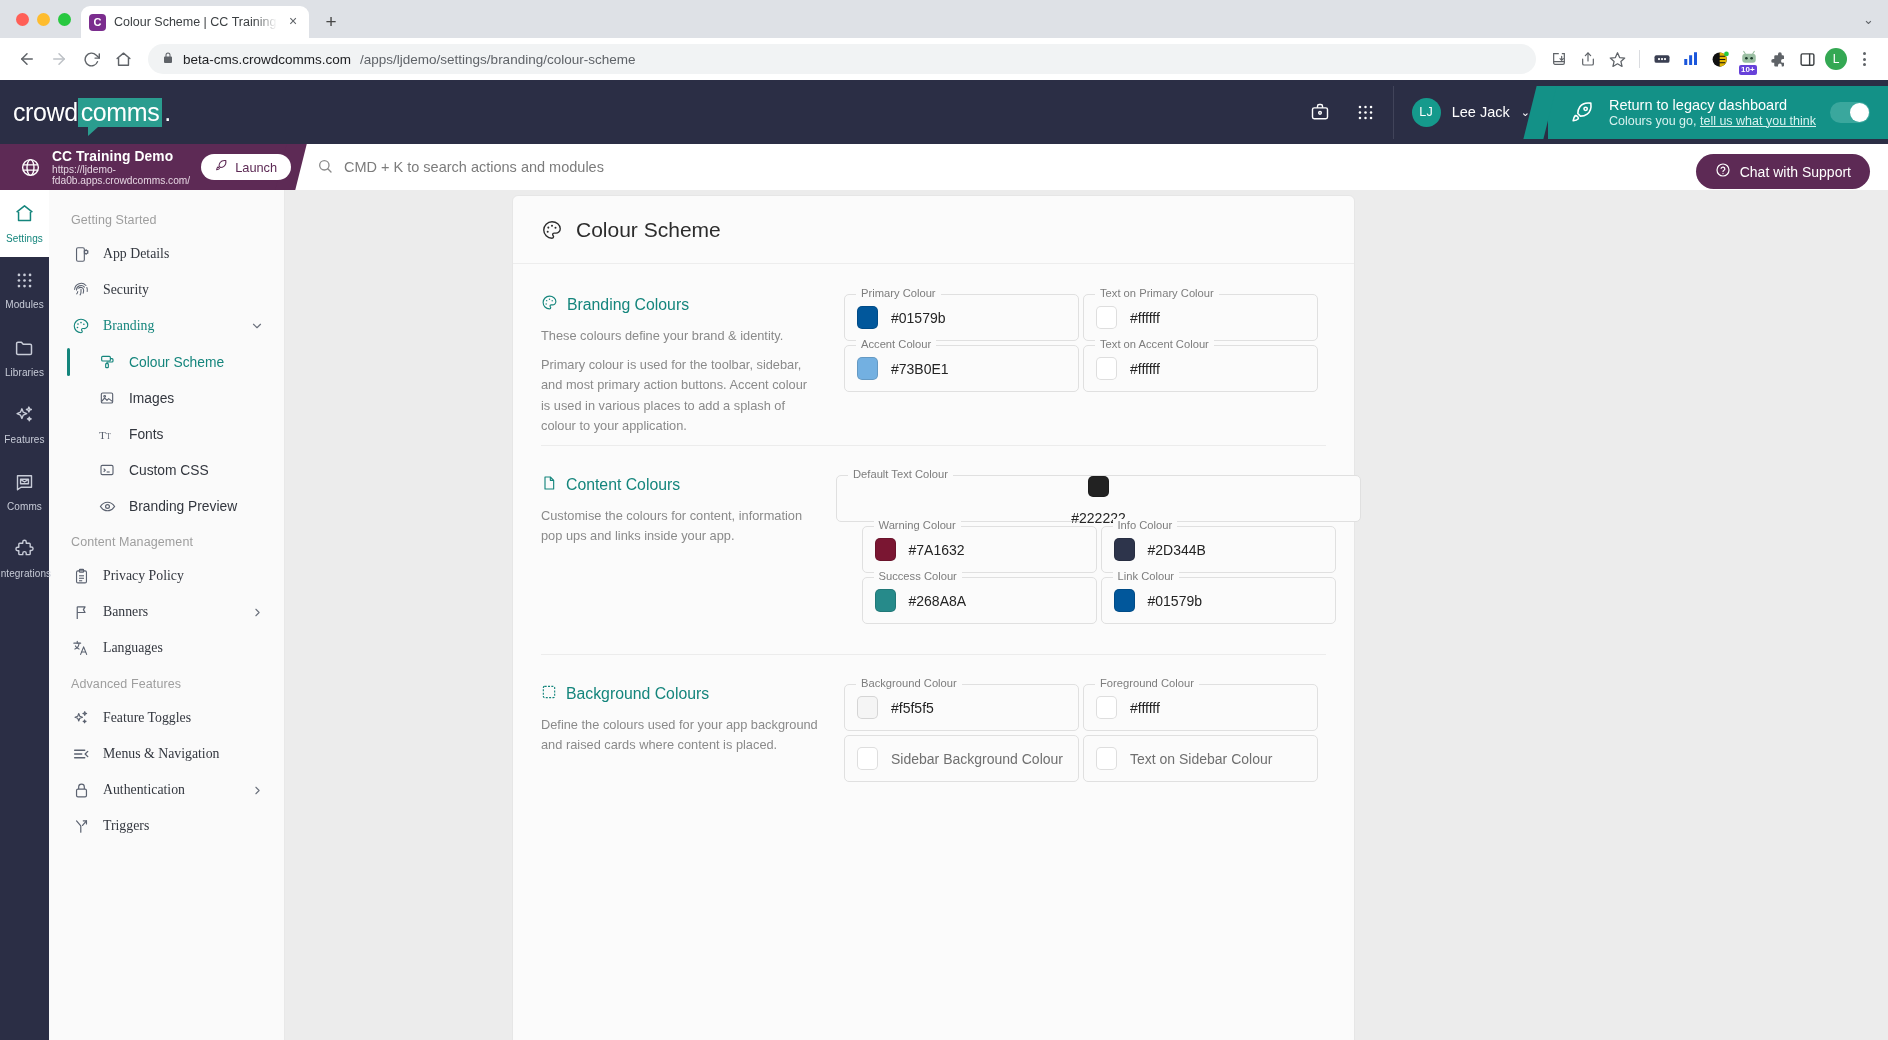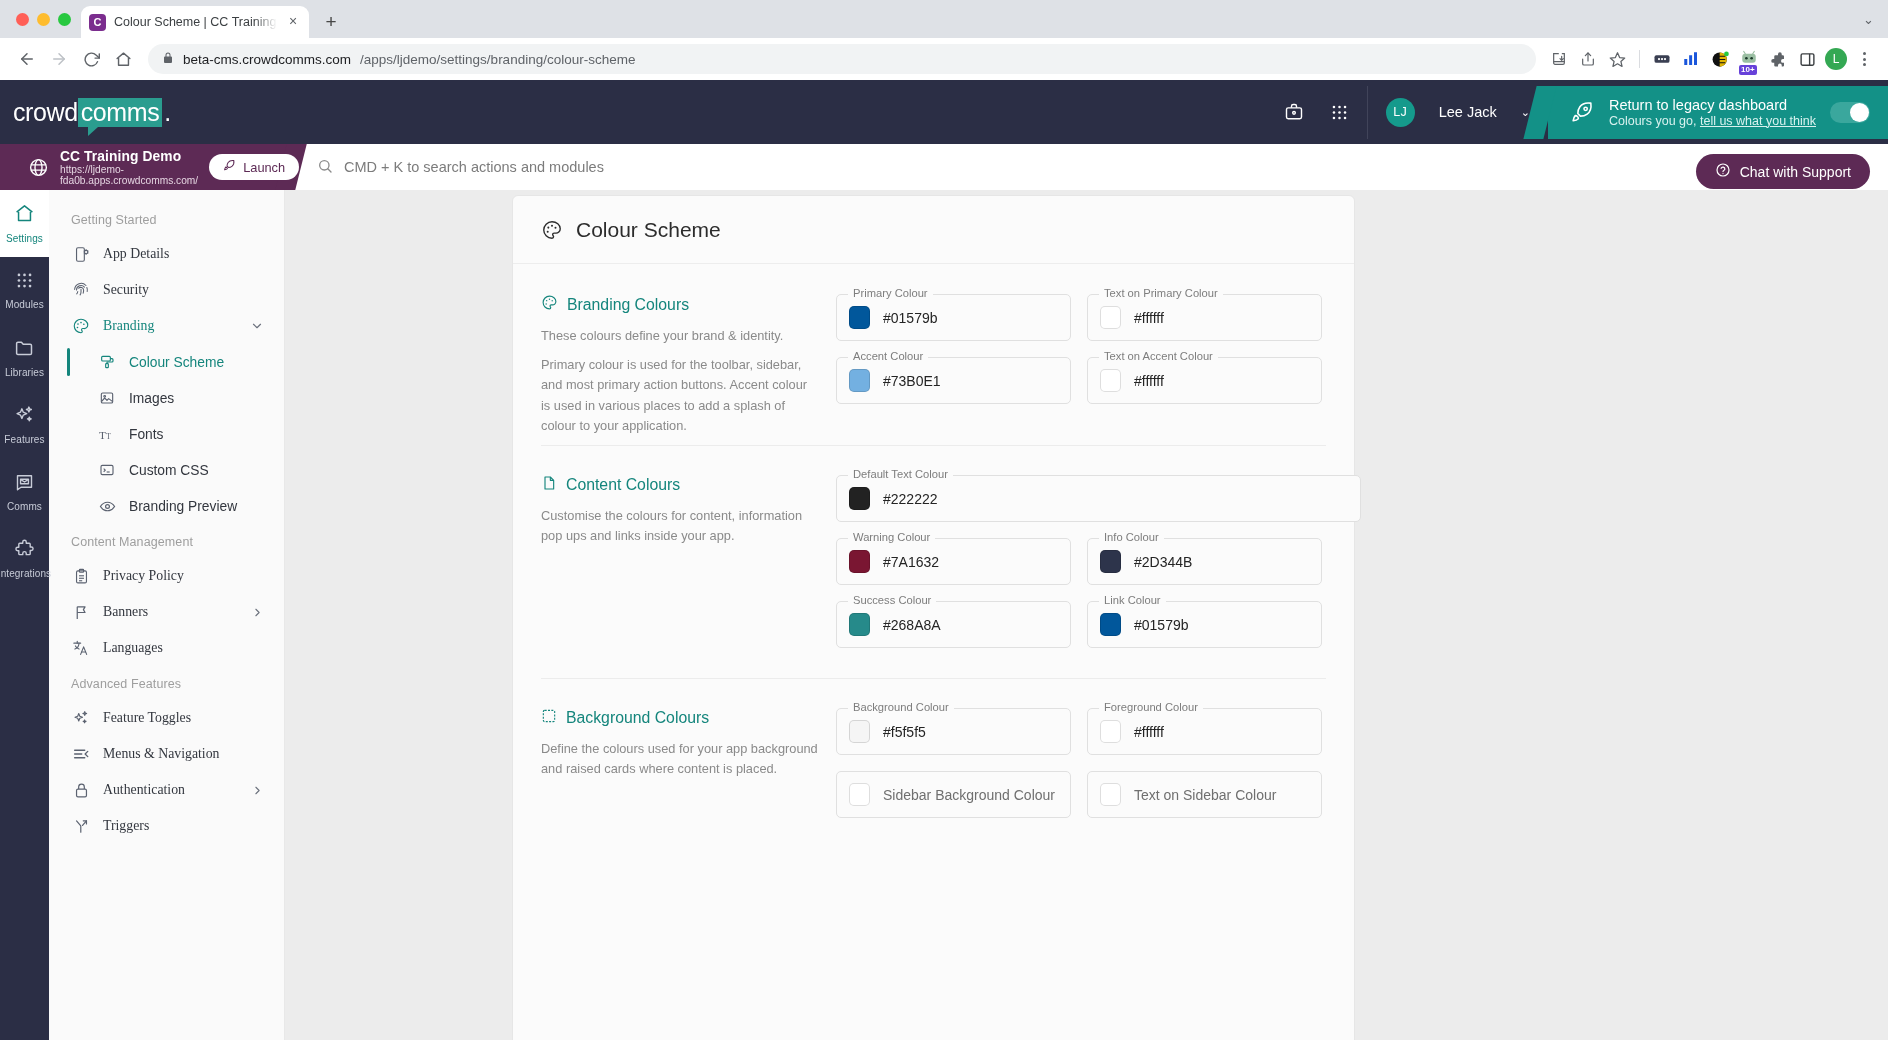--- a/index.html
+++ b/index.html
@@ -75,21 +75,21 @@
   .logo-text { font-size: 25px; color: #fff; letter-spacing: -0.4px; display: flex; align-items: baseline; }
   .logo-hl { background: #2a9d8f; color: #fff; padding: 0 3px; position: relative; }
   .logo-hl::after {
     content: ""; position: absolute; left: 10px; bottom: -9px;
     border-left: 10px solid #2a9d8f; border-bottom: 9px solid transparent;
   }
   .logo-dot { color: #fff; margin-left: 2px; }
   .header-spacer { flex: 1; }
   .hdr-icon { width: 46px; height: 53px; display: flex; align-items: center; justify-content: center; color: #fff; cursor: pointer; }
   .hdr-sep { width: 1px; height: 53px; background: #41445a; margin: 0 4px; }
-  .hdr-user { display: flex; align-items: center; gap: 24px; padding: 0 18px 0 14px; cursor: pointer; }
+  .hdr-user { display: flex; align-items: center; gap: 11px; padding: 0 18px 0 14px; cursor: pointer; }
   .hdr-avatar { width: 29px; height: 29px; border-radius: 50%; background: #159a8c; color: #fff; font-size: 12.5px; display: flex; align-items: center; justify-content: center; letter-spacing: 0.3px; }
   .hdr-username { color: #fff; font-size: 14.5px; }
   .hdr-caret { color: #fff; font-size: 11px; }
   .legacy {
     background: #139187; height: 53px; display: flex; align-items: center;
     gap: 14px; padding: 0 18px 0 22px; position: relative;
   }
   .legacy::before {
     content: ""; position: absolute; left: -18px; top: 0; width: 20px; height: 53px;
     background: #139187; transform: skewX(-14deg);
@@ -150,48 +150,48 @@
   .card-title { font-size: 21px; color: #2c2c2c; }
   .card-head .palette { color: #2c2c2c; display: flex; }
 
   .section { display: flex; padding: 30px 28px 0 28px; position: relative; }
   .section + .section::before {
     content: ""; position: absolute; left: 28px; right: 28px; top: 0; height: 1px; background: #ececec;
   }
   .sec-left { width: 295px; flex: 0 0 295px; padding-right: 18px; }
   .sec-title { display: flex; align-items: center; gap: 9px; color: #14857c; font-size: 15.8px; margin-bottom: 11px; }
   .sec-desc { color: #8a8a8a; font-size: 12.8px; line-height: 1.58; margin-bottom: 9px; }
-  .sec-right { flex: 1; display: flex; flex-wrap: wrap; gap: 16px; align-content: flex-start; padding-bottom: 30px; }
+  .sec-right { flex: 1; display: flex; flex-wrap: wrap; gap: 4px; align-content: flex-start; padding-bottom: 30px; justify-content: center; }
 
   .field {
     width: 235px; height: 47px; border: 1px solid #e0e0e0; border-radius: 5px;
     background: #fbfbfb; position: relative; display: flex; align-items: center;
     padding: 0 12px; gap: 13px; cursor: pointer;
   }
-  .field.wide { width: 525px; }
+  .field.wide { width: 525px; flex-direction: column; }
   .field-legend {
     position: absolute; top: -8px; left: 11px; background: #fbfbfb; padding: 0 5px;
     color: #7d7d7d; font-size: 11.2px; white-space: nowrap;
   }
   .swatch { width: 21px; height: 23px; border-radius: 5px; flex: 0 0 21px; border: 1px solid rgba(0,0,0,0.13); }
   .field-value { color: #242424; font-size: 14px; }
   .field-placeholder { color: #6f6f6f; font-size: 14px; }
 
   
   .chat-btn {
     position: absolute; right: 18px; top: 10px; height: 35px;
     background: #5d2a55; color: #fff; border-radius: 18px; display: flex;
     align-items: center; gap: 9px; padding: 0 19px; font-size: 14px; cursor: pointer;
   }
 
   
   .subheader { height: 46px; display: flex; align-items: stretch; position: relative; background: #fff; }
   .sub-app {
     width: 292px; flex: 0 0 292px; background: #5d2a55; display: flex; align-items: center;
-    gap: 11px; padding-left: 28px; position: relative;
+    gap: 11px; padding-left: 20px; position: relative;
   }
   .sub-app::after {
     content: ""; position: absolute; right: -9px; top: 0; width: 20px; height: 46px;
     background: #5d2a55; transform: skewX(-14deg);
   }
   .sub-globe { color: #fff; display: flex; z-index: 1; }
   .sub-texts { display: flex; flex-direction: column; z-index: 1; }
   .sub-name { color: #fff; font-size: 13.8px; font-weight: bold; letter-spacing: 0.1px; }
   .sub-url { color: #e5d5e2; font-size: 10.2px; }
   .launch-btn {

